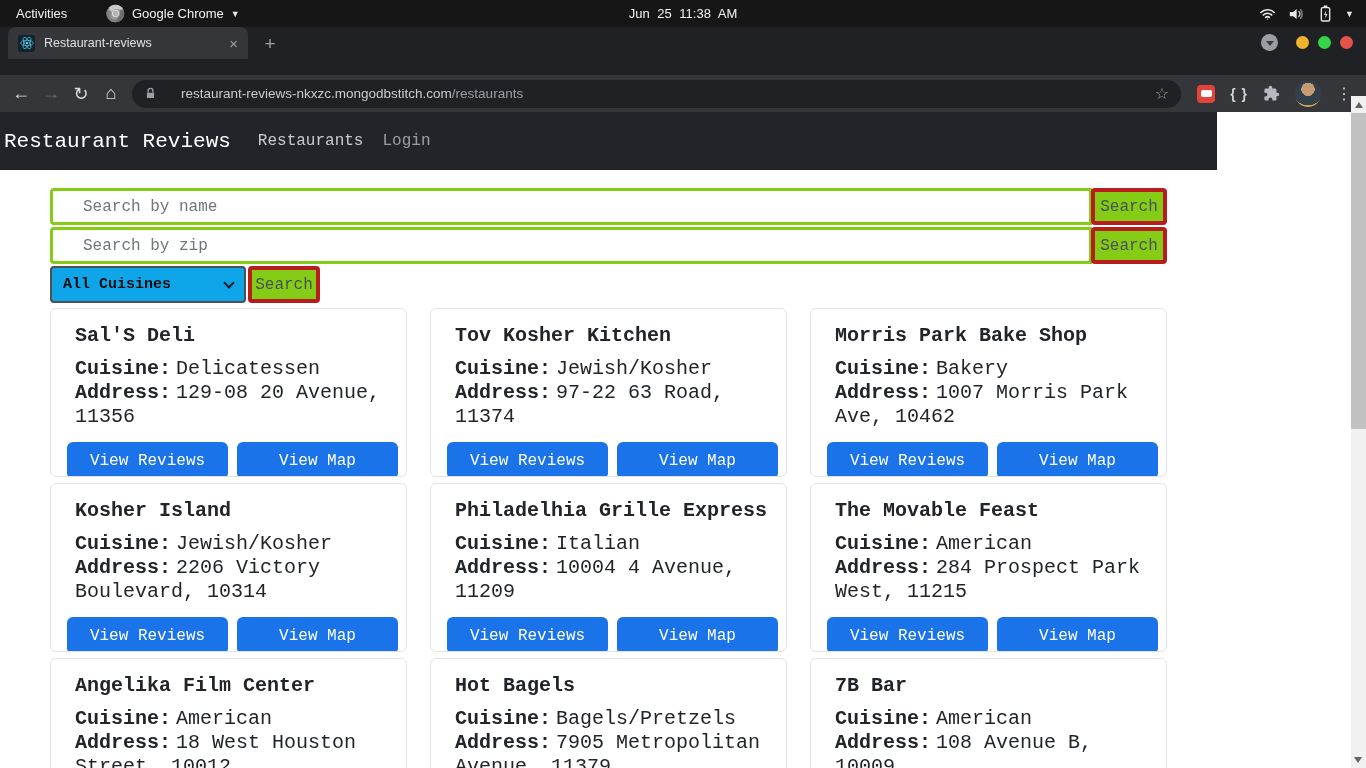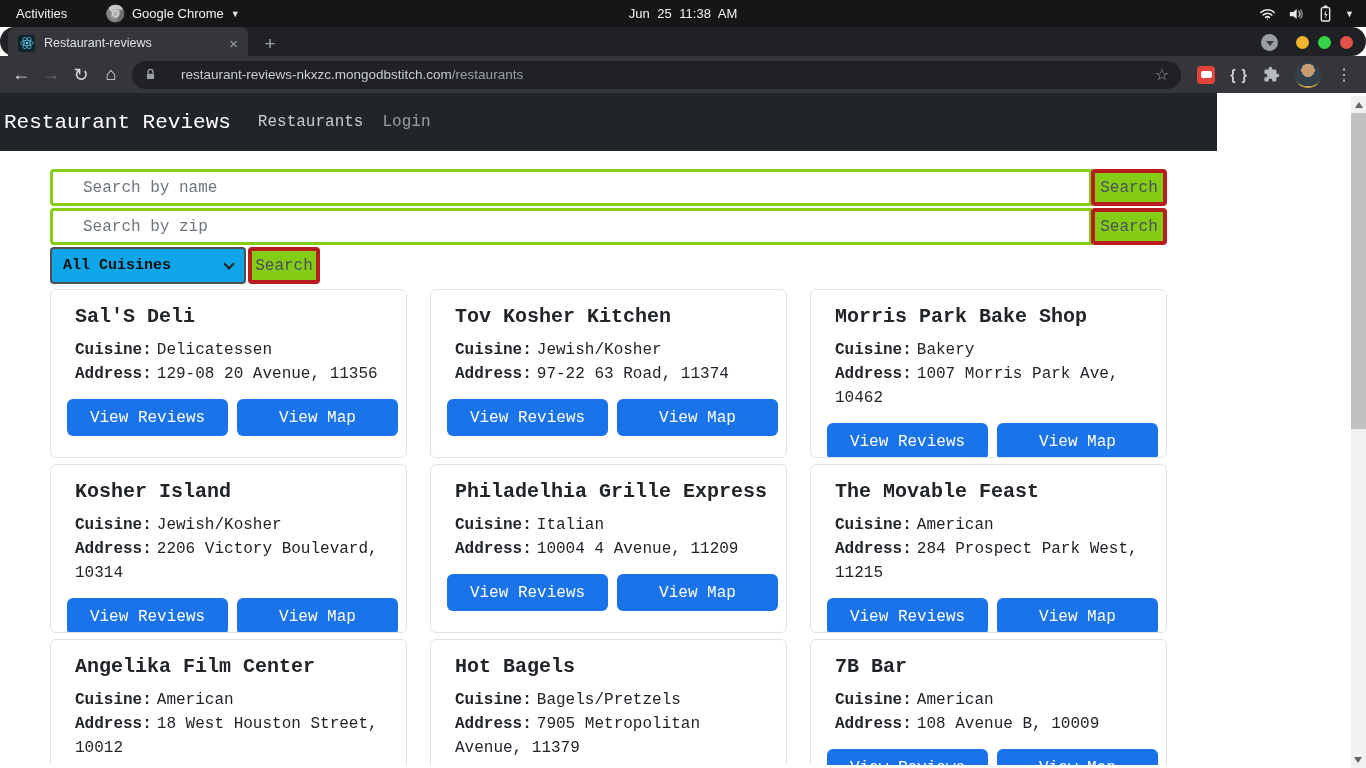--- a/index.html
+++ b/index.html
@@ -8,21 +8,21 @@
 
   
   #system-bar { position: relative; height: 27px; background: #161616; color: #f2f2f2; font-size: 13px; }
   .activities { position: absolute; left: 16px; top: 0; line-height: 27px; }
   .app-menu { position: absolute; left: 106px; top: 0; height: 27px; display: flex; align-items: center; gap: 7px; }
   .caret { font-size: 9px; color: #e6e6e6; }
   .clock { position: absolute; left: 50%; top: 0; transform: translateX(-50%); line-height: 27px; font-weight: bold; font-weight: 500; word-spacing: 4px; }
   .tray { position: absolute; right: 12px; top: 0; height: 27px; display: flex; align-items: center; gap: 13px; }
 
   
-  #tab-bar { position: relative; height: 29px; background: #202124; border-radius: 15px; }
+  #tab-bar { position: relative; height: 48px; background: #202124; }
   .tab { position: absolute; left: 8px; top: 0; width: 240px; height: 32px; background: #35363a;
     border-radius: 8px 8px 0 0; display: flex; align-items: center; padding: 0 10px; gap: 9px; }
   .favicon { width: 17px; height: 17px; background: #10222c; border-radius: 3px; display: flex; align-items: center; justify-content: center; }
   .tab-title { flex: 1; color: #dde0e3; font-size: 12.5px; white-space: nowrap; overflow: hidden; }
   .tab-close { color: #9aa0a6; font-size: 15px; line-height: 15px; cursor: default; }
   .new-tab { position: absolute; left: 258px; top: 5px; width: 24px; height: 24px; color: #9aa0a6;
     font-size: 19px; text-align: center; line-height: 23px; }
   .tab-search { position: absolute; top: 7px; right: 88px; width: 17px; height: 17px; border-radius: 50%;
     background: #9a9ea3; display: flex; align-items: center; justify-content: center; }
   .tab-search .tri { width: 0; height: 0; border-left: 4px solid transparent; border-right: 4px solid transparent; border-top: 5px solid #3a3c3f; margin-top: 1px; }
@@ -71,21 +71,21 @@
     font-weight: bold; color: #0d0d0d; }
   .cuisine-select .label { flex: 1; }
   .chev { width: 8px; height: 8px; border-right: 2px solid #222; border-bottom: 2px solid #222;
     transform: rotate(45deg); margin-top: -4px; }
   .cuisine-row .search-btn { width: 72px; margin-left: 2px; }
 
   .grid { margin-top: 5px; display: grid; grid-template-columns: repeat(3, 1fr);
     column-gap: 23px; row-gap: 6px; }
   .card { height: 169px; border: 1px solid #e2e3e5; border-radius: 6px; background: #fff; overflow: hidden; padding-left: 8px; }
   .card-title { margin: 15px 16px 10px; font-size: 20px; font-weight: bold; color: #212529; }
-  .card-line { margin: 0 16px; font-size: 16px; line-height: 24px; color: #212529; }
+  .card-line { margin: 0 16px; font-size: 20px; line-height: 24px; color: #212529; }
   .card-line strong { margin-right: 5px; }
   .btn-row { display: flex; gap: 9px; margin: 13px 8px 0; }
   .btn-primary { flex: 1; height: 37px; background: #1a73e8; border: none; border-radius: 6px;
     color: #fff; font-size: 16px; font-family: inherit; }
 
   
   #scrollbar { position: absolute; right: 0; top: 96px; width: 15px; height: 672px; background: #f1f1f1; }
   .sb-up { width: 0; height: 0; border-left: 4.5px solid transparent; border-right: 4.5px solid transparent;
     border-bottom: 6px solid #636363; margin: 6px auto 5px; }
   .sb-down { position: absolute; bottom: 5px; left: 3px; width: 0; height: 0;

